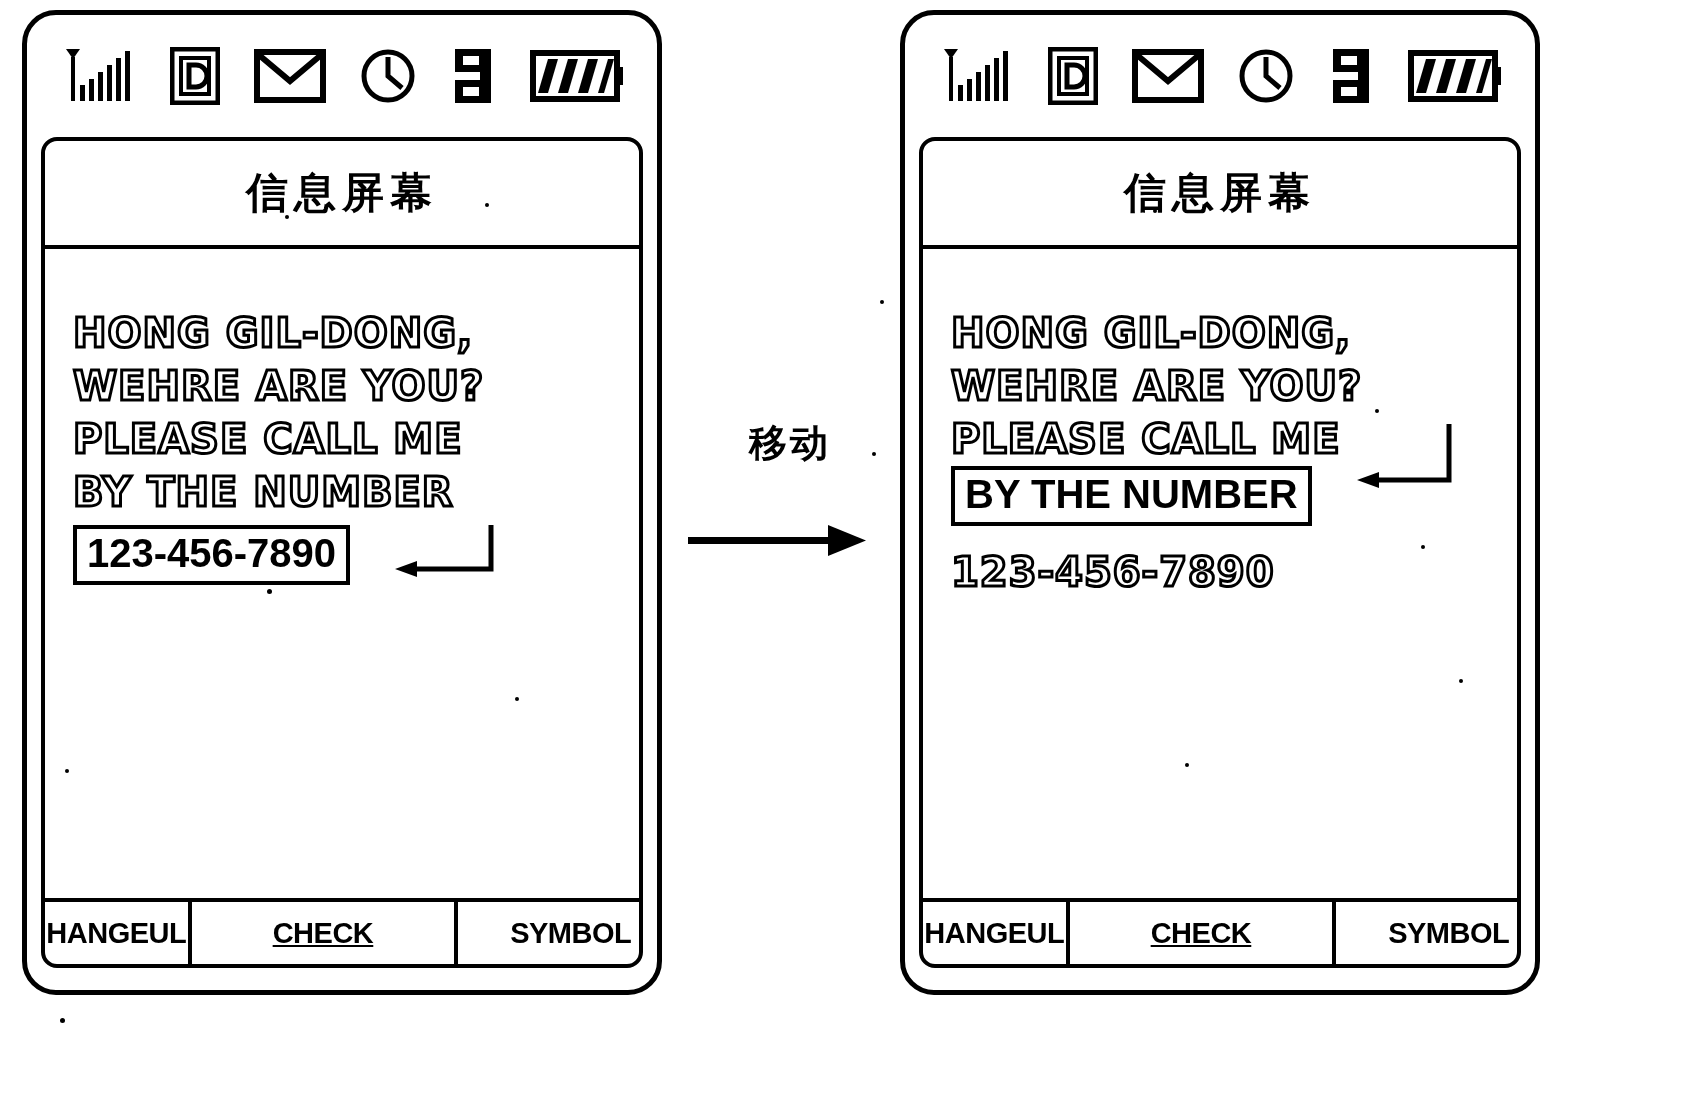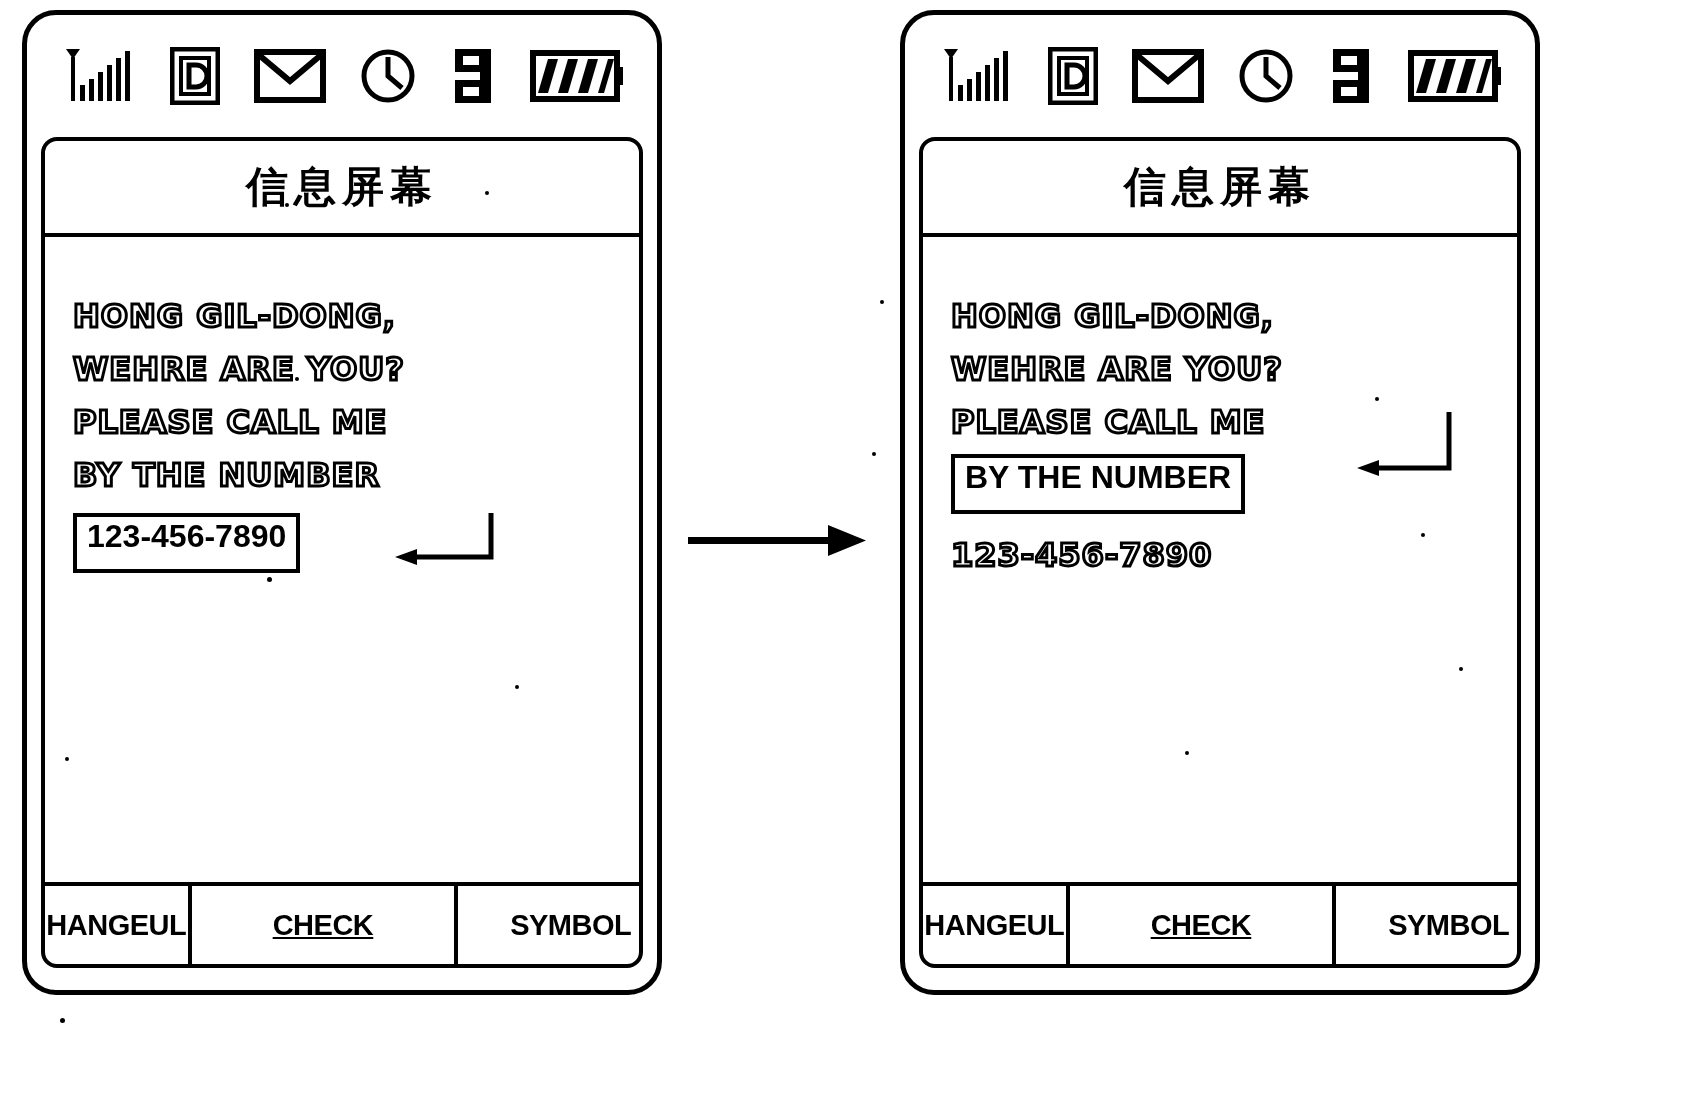--- a/index.html
+++ b/index.html
@@ -45,59 +45,59 @@
     left: 14px; right: 14px;
     top: 122px; bottom: 22px;
     border: 4px solid #000;
     border-radius: 16px;
     background: #fff;
     display: flex;
     flex-direction: column;
     overflow: hidden;
   }
   .screen-title {
-    height: 96px;
+    height: 108px;
     border-bottom: 4px solid #000;
     display: flex;
     align-items: center;
     justify-content: center;
     font-size: 42px;
     font-weight: bold;
     letter-spacing: 6px;
     color: #000;
     font-family: "DejaVu Sans", sans-serif;
   }
   .screen-body {
     flex: 1;
     position: relative;
     padding: 58px 0 0 28px;
   }
   .softkeys {
-    height: 82px;
+    height: 66px;
     border-top: 4px solid #000;
     display: flex;
     align-items: stretch;
   }
   .softkey {
     display: flex;
     align-items: center;
     justify-content: center;
     font-size: 29px;
     font-weight: bold;
     color: #000;
     letter-spacing: -0.5px;
     font-family: "Liberation Sans", sans-serif;
   }
   .sk-left   { width: 24%; }
   .sk-mid    { flex: 1; border-left: 4px solid #000; border-right: 4px solid #000; text-decoration: underline; }
   .sk-right  { width: 23%; margin-left: 44px; }
 
   
   .msg-line {
-    font-size: 32px;
+    font-size: 40px;
     font-weight: bold;
     letter-spacing: 1px;
     line-height: 1.33;
     color: transparent;
     -webkit-text-stroke: 3px #000;
     font-family: "DejaVu Sans", sans-serif;
     white-space: nowrap;
     height: 53px;
   }
   .msg-line.solid {
@@ -222,20 +222,21 @@
 
       <div class="softkeys">
         <div class="softkey sk-left">HANGEUL</div>
         <div class="softkey sk-mid">CHECK</div>
         <div class="softkey sk-right">SYMBOL</div>
       </div>
     </div>
   </div>
 
   <div id="transition">
+    <div class="trans-text">移动</div>
   </div>
   <svg id="transition-arrow" width="180" height="40" viewBox="0 0 180 40">
     <rect x="0" y="15" width="148" height="7" fill="#000"></rect>
     <path d="M178 18.5 L140 3 L140 34 Z" fill="#000"></path>
   </svg>
 
   <div class="phone" id="phone-right">
 
     <div class="statusbar">
       <svg class="sb-icon" width="76" height="62" viewBox="0 0 76 62">

